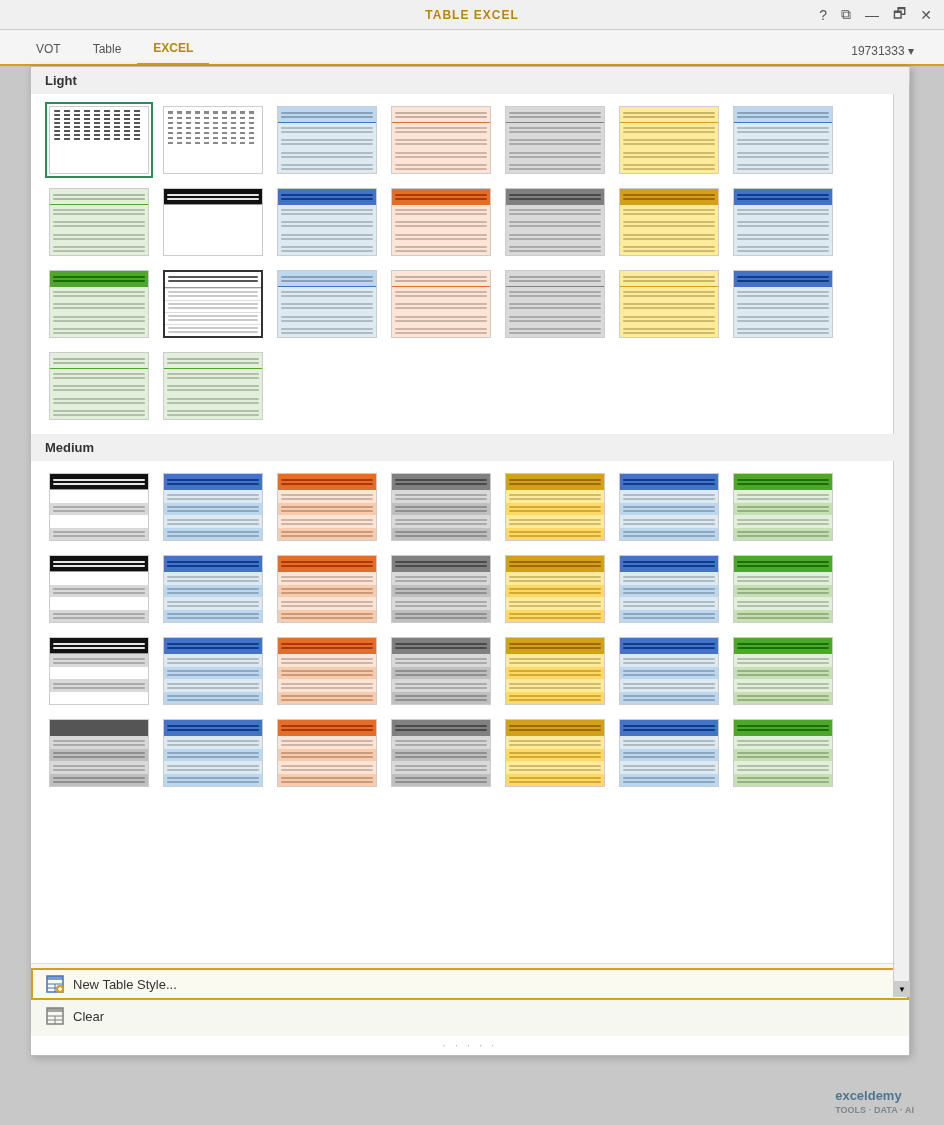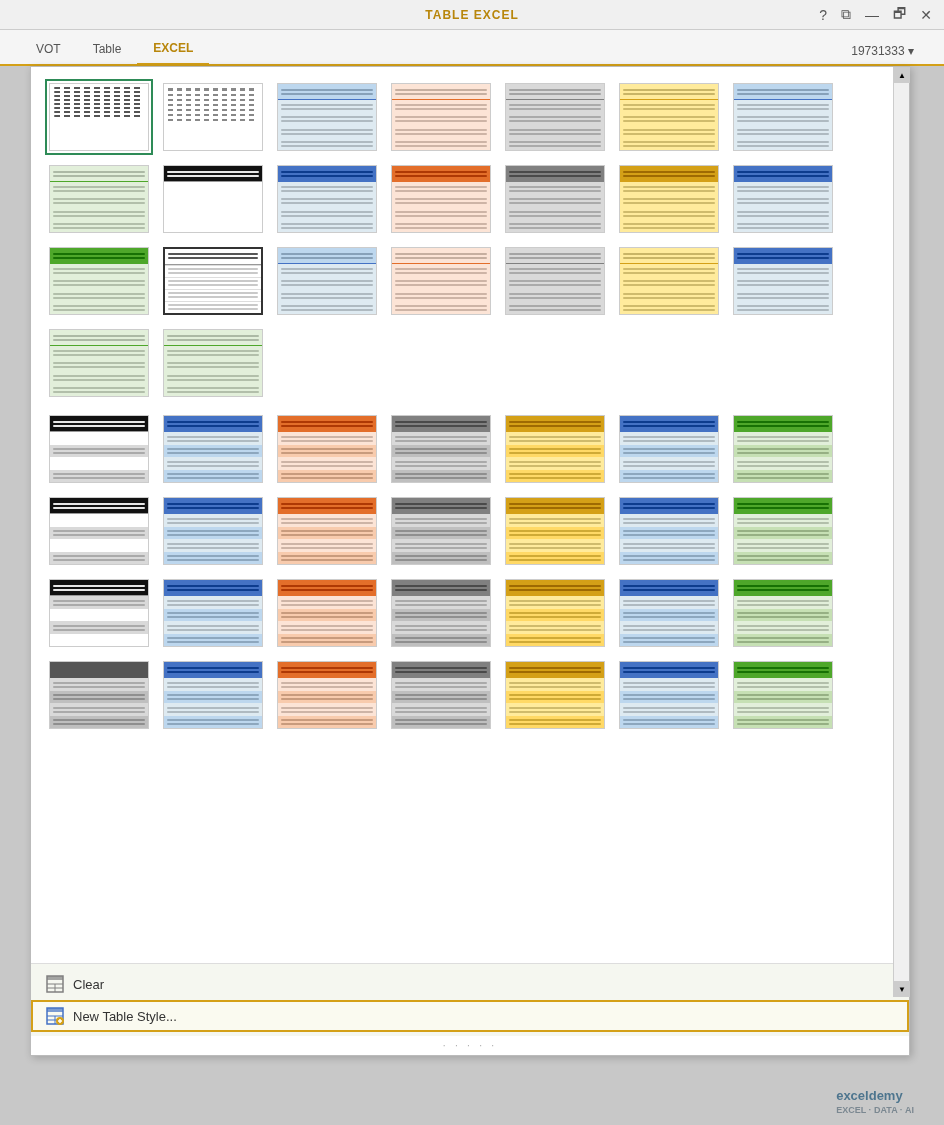--- a/index.html
+++ b/index.html
@@ -239,20 +239,21 @@
 
 <div class="dropdown-panel">
 
   <div class="scrollbar-area">
     <div class="scrollbar-thumb-up">▲</div>
     <div class="scrollbar-thumb-down">▼</div>
   </div>
 
   <div class="panel-scroll">
 
+    <div class="section-label" style="background:#f0f0f0; margin: -12px -14px 8px -14px; padding: 6px 14px;">Light</div>
 
     <div class="style-grid" id="light-grid">
     <div class="style-thumb selected" style="border: 2px solid rgb(46, 139, 87);">
           <div style="width:100%;height:100%;border:1px solid #ccc;overflow:hidden;display:flex;flex-direction:column;padding:3px 4px;gap:2px;">
             <div style="height:2px;background:repeating-linear-gradient(to right,#555 0,#555 6px,transparent 6px,transparent 10px);border-radius:1px;"></div>
             <div style="height:2px;background:repeating-linear-gradient(to right,#555 0,#555 6px,transparent 6px,transparent 10px);border-radius:1px;"></div>
             <div style="height:2px;background:repeating-linear-gradient(to right,#555 0,#555 6px,transparent 6px,transparent 10px);border-radius:1px;"></div>
             <div style="height:2px;background:repeating-linear-gradient(to right,#555 0,#555 6px,transparent 6px,transparent 10px);border-radius:1px;"></div>
             <div style="height:2px;background:repeating-linear-gradient(to right,#555 0,#555 6px,transparent 6px,transparent 10px);border-radius:1px;"></div>
             <div style="height:2px;background:repeating-linear-gradient(to right,#555 0,#555 6px,transparent 6px,transparent 10px);border-radius:1px;"></div>
@@ -770,20 +771,21 @@
               <div style="height:2px;background:#a6b39e;margin:1px 0;border-radius:1px;opacity:0.8;"></div>
             </div>
             <div style="flex:1;background:#e2efda;display:flex;flex-direction:column;justify-content:center;padding:1px 3px;border-top:1px solid transparent">
               <div style="height:2px;background:#a6b39e;margin:1px 0;border-radius:1px;opacity:0.8;"></div>
               <div style="height:2px;background:#a6b39e;margin:1px 0;border-radius:1px;opacity:0.8;"></div>
             </div>
           </div>
         </div>
       </div>
 
+    <div class="section-label" style="background:#f0f0f0; margin: 4px -14px 8px -14px; padding: 6px 14px;">Medium</div>
 
     <div class="style-grid" id="medium-grid">
     <div class="style-thumb">
           <div style="width:100%;height:100%;border:1px solid #ccc;overflow:hidden;display:flex;flex-direction:column;">
             <div style="flex:1.2;background:#111;display:flex;flex-direction:column;justify-content:center;padding:2px 3px;border-bottom:1px solid #999">
               <div style="height:2px;background:#fff;margin:1px 0;border-radius:1px;opacity:0.9;"></div>
               <div style="height:2px;background:#fff;margin:1px 0;border-radius:1px;opacity:0.9;"></div>
             </div>
             <div style="flex:1;background:#fff;display:flex;flex-direction:column;justify-content:center;padding:1px 3px;border-top:1px solid transparent">
               <div style="height:2px;background:#c300NaN;margin:1px 0;border-radius:1px;opacity:0.8;"></div>
@@ -1449,48 +1451,48 @@
               <div style="height:2px;background:#8aa478;margin:1px 0;border-radius:1px;opacity:0.8;"></div>
               <div style="height:2px;background:#8aa478;margin:1px 0;border-radius:1px;opacity:0.8;"></div>
             </div>
           </div>
         </div>
       </div>
 
   </div>
 
   <div class="panel-footer">
-    <div class="footer-btn">
-      <div class="footer-btn-icon">
-        <svg viewBox="0 0 18 18" xmlns="http://www.w3.org/2000/svg">
-          <rect x="1" y="1" width="16" height="16" fill="none" stroke="#808080" stroke-width="1.5"></rect>
-          <rect x="1" y="1" width="16" height="4" fill="#808080" opacity="0.7"></rect>
-          <line x1="1" y1="9" x2="17" y2="9" stroke="#808080" stroke-width="1"></line>
-          <line x1="1" y1="13" x2="17" y2="13" stroke="#808080" stroke-width="1"></line>
-          <line x1="9" y1="9" x2="9" y2="17" stroke="#808080" stroke-width="1"></line>
-        </svg>
-      </div>
-      <span>Clear</span>
-    </div>
     <div class="footer-btn highlighted">
       <div class="footer-btn-icon">
         <svg viewBox="0 0 18 18" xmlns="http://www.w3.org/2000/svg">
           <rect x="1" y="1" width="16" height="16" fill="none" stroke="#4472c4" stroke-width="1.5"></rect>
           <rect x="1" y="1" width="16" height="4" fill="#4472c4" opacity="0.7"></rect>
           <line x1="1" y1="9" x2="17" y2="9" stroke="#4472c4" stroke-width="1"></line>
           <line x1="1" y1="13" x2="17" y2="13" stroke="#4472c4" stroke-width="1"></line>
           <line x1="9" y1="9" x2="9" y2="17" stroke="#4472c4" stroke-width="1"></line>
           <circle cx="14" cy="14" r="4" fill="#d4a017"></circle>
           <line x1="14" y1="12" x2="14" y2="16" stroke="white" stroke-width="1.5"></line>
           <line x1="12" y1="14" x2="16" y2="14" stroke="white" stroke-width="1.5"></line>
         </svg>
       </div>
       <span>New Table Style...</span>
     </div>
+    <div class="footer-btn">
+      <div class="footer-btn-icon">
+        <svg viewBox="0 0 18 18" xmlns="http://www.w3.org/2000/svg">
+          <rect x="1" y="1" width="16" height="16" fill="none" stroke="#808080" stroke-width="1.5"></rect>
+          <rect x="1" y="1" width="16" height="4" fill="#808080" opacity="0.7"></rect>
+          <line x1="1" y1="9" x2="17" y2="9" stroke="#808080" stroke-width="1"></line>
+          <line x1="1" y1="13" x2="17" y2="13" stroke="#808080" stroke-width="1"></line>
+          <line x1="9" y1="9" x2="9" y2="17" stroke="#808080" stroke-width="1"></line>
+        </svg>
+      </div>
+      <span>Clear</span>
+    </div>
   </div>
 
   <div class="dots-separator">· · · · ·</div>
 </div>
 
 <div class="watermark">
   <span style="color:#1a5276; font-size:13px; font-weight:700;">exceldemy</span><br>
-  <span style="color:#5b6d7a; font-size:9px;">EXCEL · DATA · AI</span>
+  <span style="color:#5b6d7a; font-size:9px;">TOOLS · DATA · AI</span>
 </div>
 
 </body></html>

